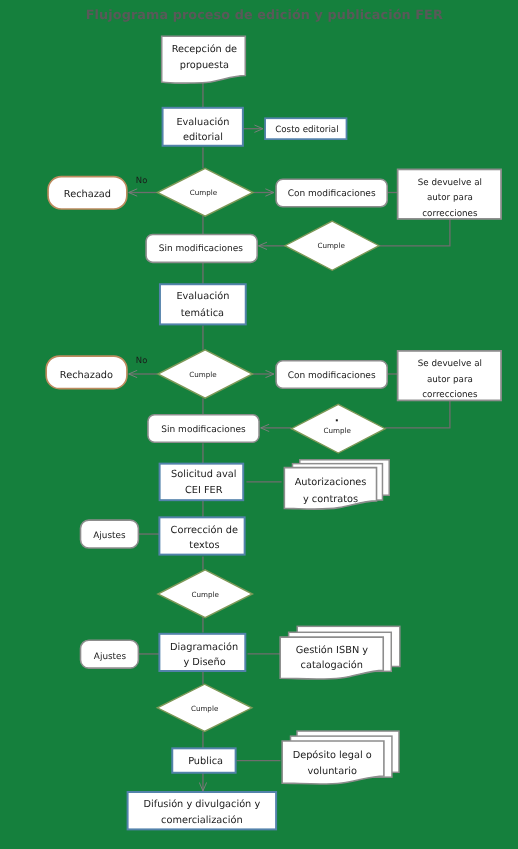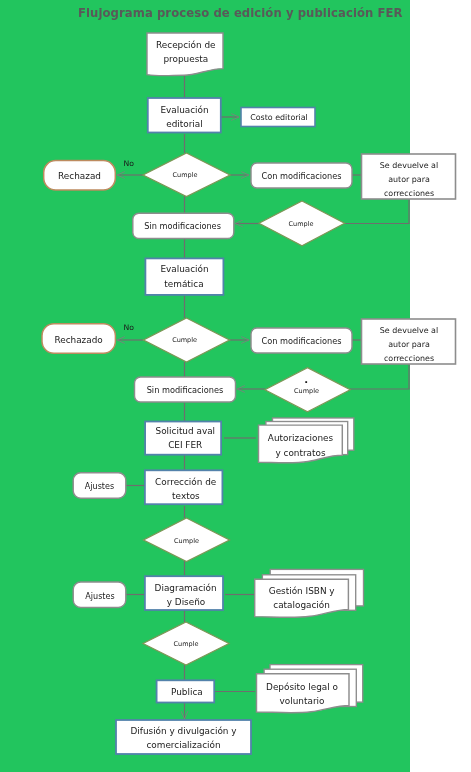--- a/index.html
+++ b/index.html
@@ -1,20 +1,20 @@
 <!DOCTYPE html>
 <html><head>
 <meta charset="utf-8">
 <title>Flujograma proceso de edición y publicación FER</title>
 <style>
   html,body{margin:0;padding:0;background:#ffffff;}
   body{width:471px;height:772px;overflow:hidden;
        font-family:"Liberation Sans",sans-serif;
        -webkit-font-smoothing:antialiased;}
-  #stage{position:relative;width:410px;height:772px;background:#22c55e;}
+  #stage{position:relative;width:471px;height:772px;background:#15803d;}
   #chart{position:absolute;left:0;top:0;}
   text{font-family:"DejaVu Sans",sans-serif;fill:#1a1a1a;}
   #chart{will-change:transform;}
   .t-title{font-size:11.6px;font-weight:bold;fill:#595959;letter-spacing:0.1px;}
   .t-node{font-size:8.9px;}
   .t-small{font-size:7.95px;}
   .t-small2{font-size:8.2px;}
   .t-aj{font-size:8.05px;}
   .t-tiny{font-size:6.5px;}
   .t-lbl{font-size:7.7px;}

